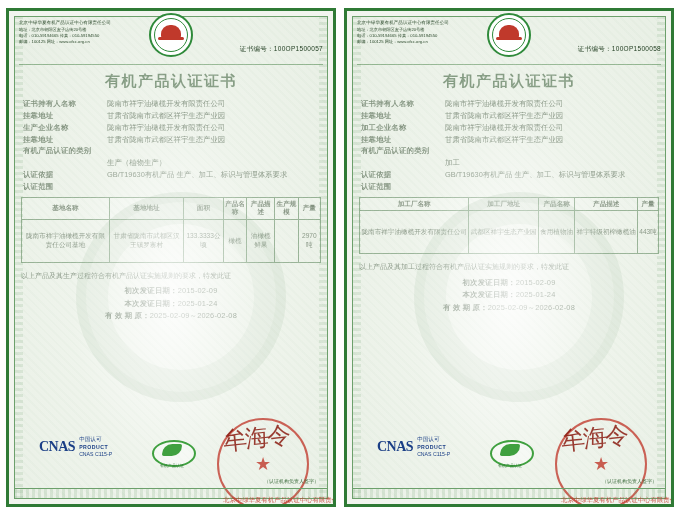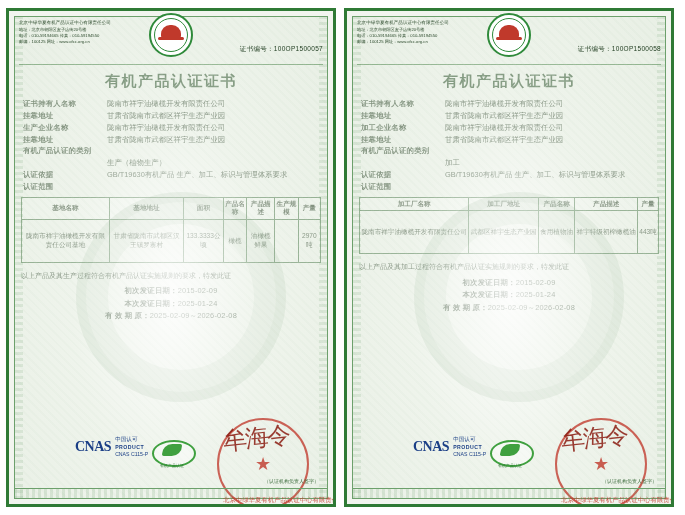--- a/index.html
+++ b/index.html
@@ -175,21 +175,20 @@
     height:60px;
   }
   .cnas{
     position:absolute;left:30px;top:10px;
     display:flex;align-items:center;
   }
   .cnas-logo{
     font-family:"Liberation Serif","DejaVu Serif",serif;
     font-size:14px;font-weight:bold;color:#1b3f86;
     letter-spacing:-0.5px;
-    margin-left:36px;
   }
   .cnas-txt{
     margin-left:4px;font-size:5.2px;color:#1b3f86;line-height:1.35;
   }
   .cnas-txt .cn{font-size:5.6px;}
   .cnas-txt .pd{font-weight:bold;letter-spacing:.5px;}
   .ofdc{
     position:absolute;left:143px;top:12px;
     width:40px;height:28px;
   }

